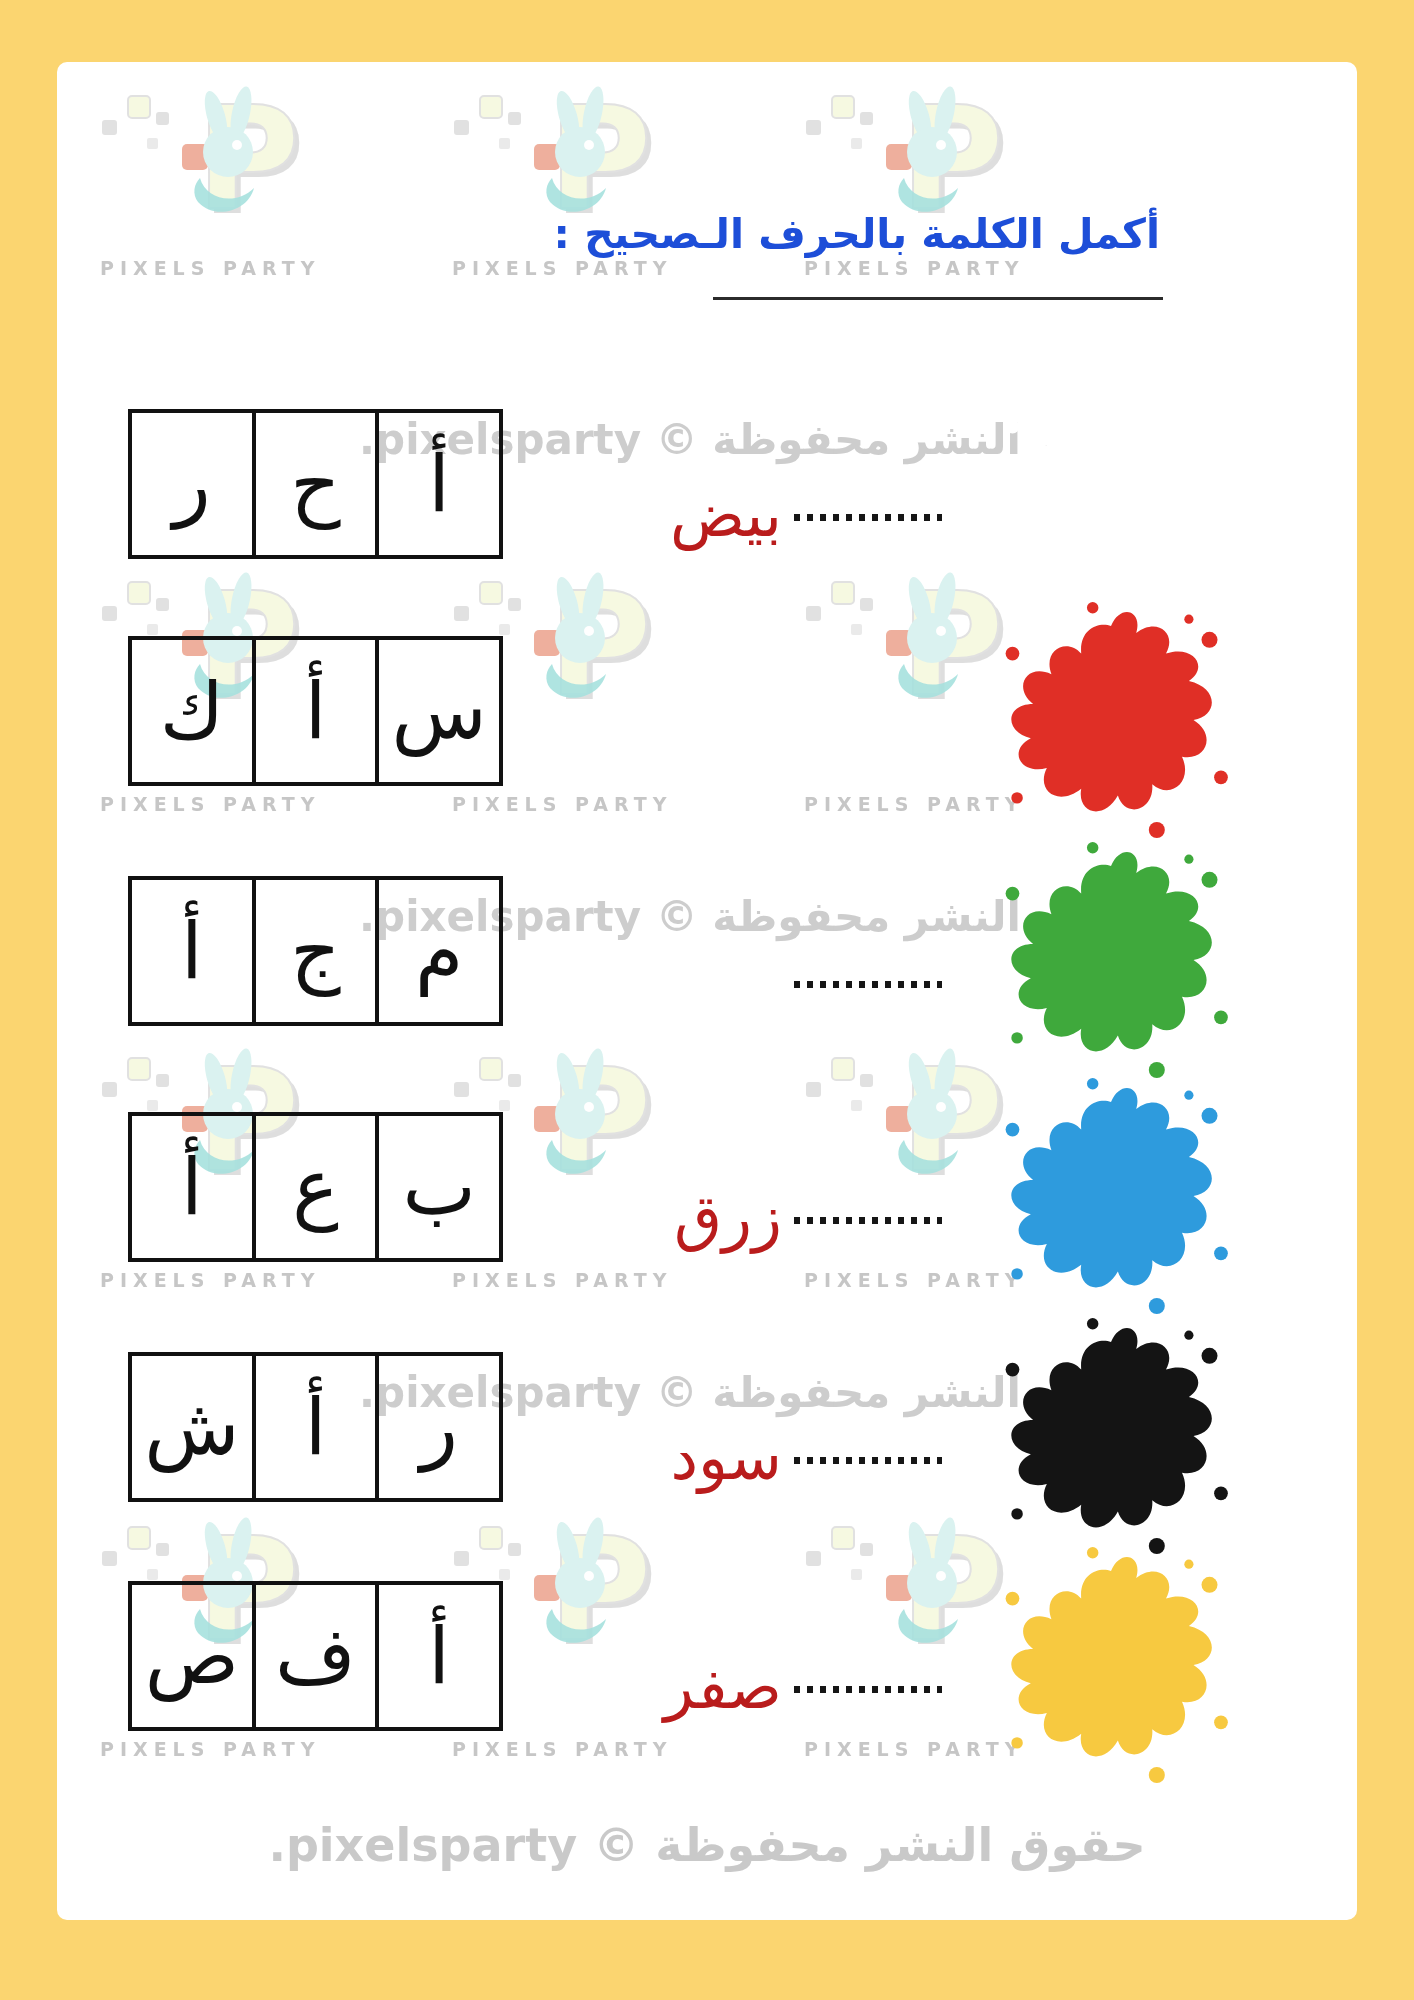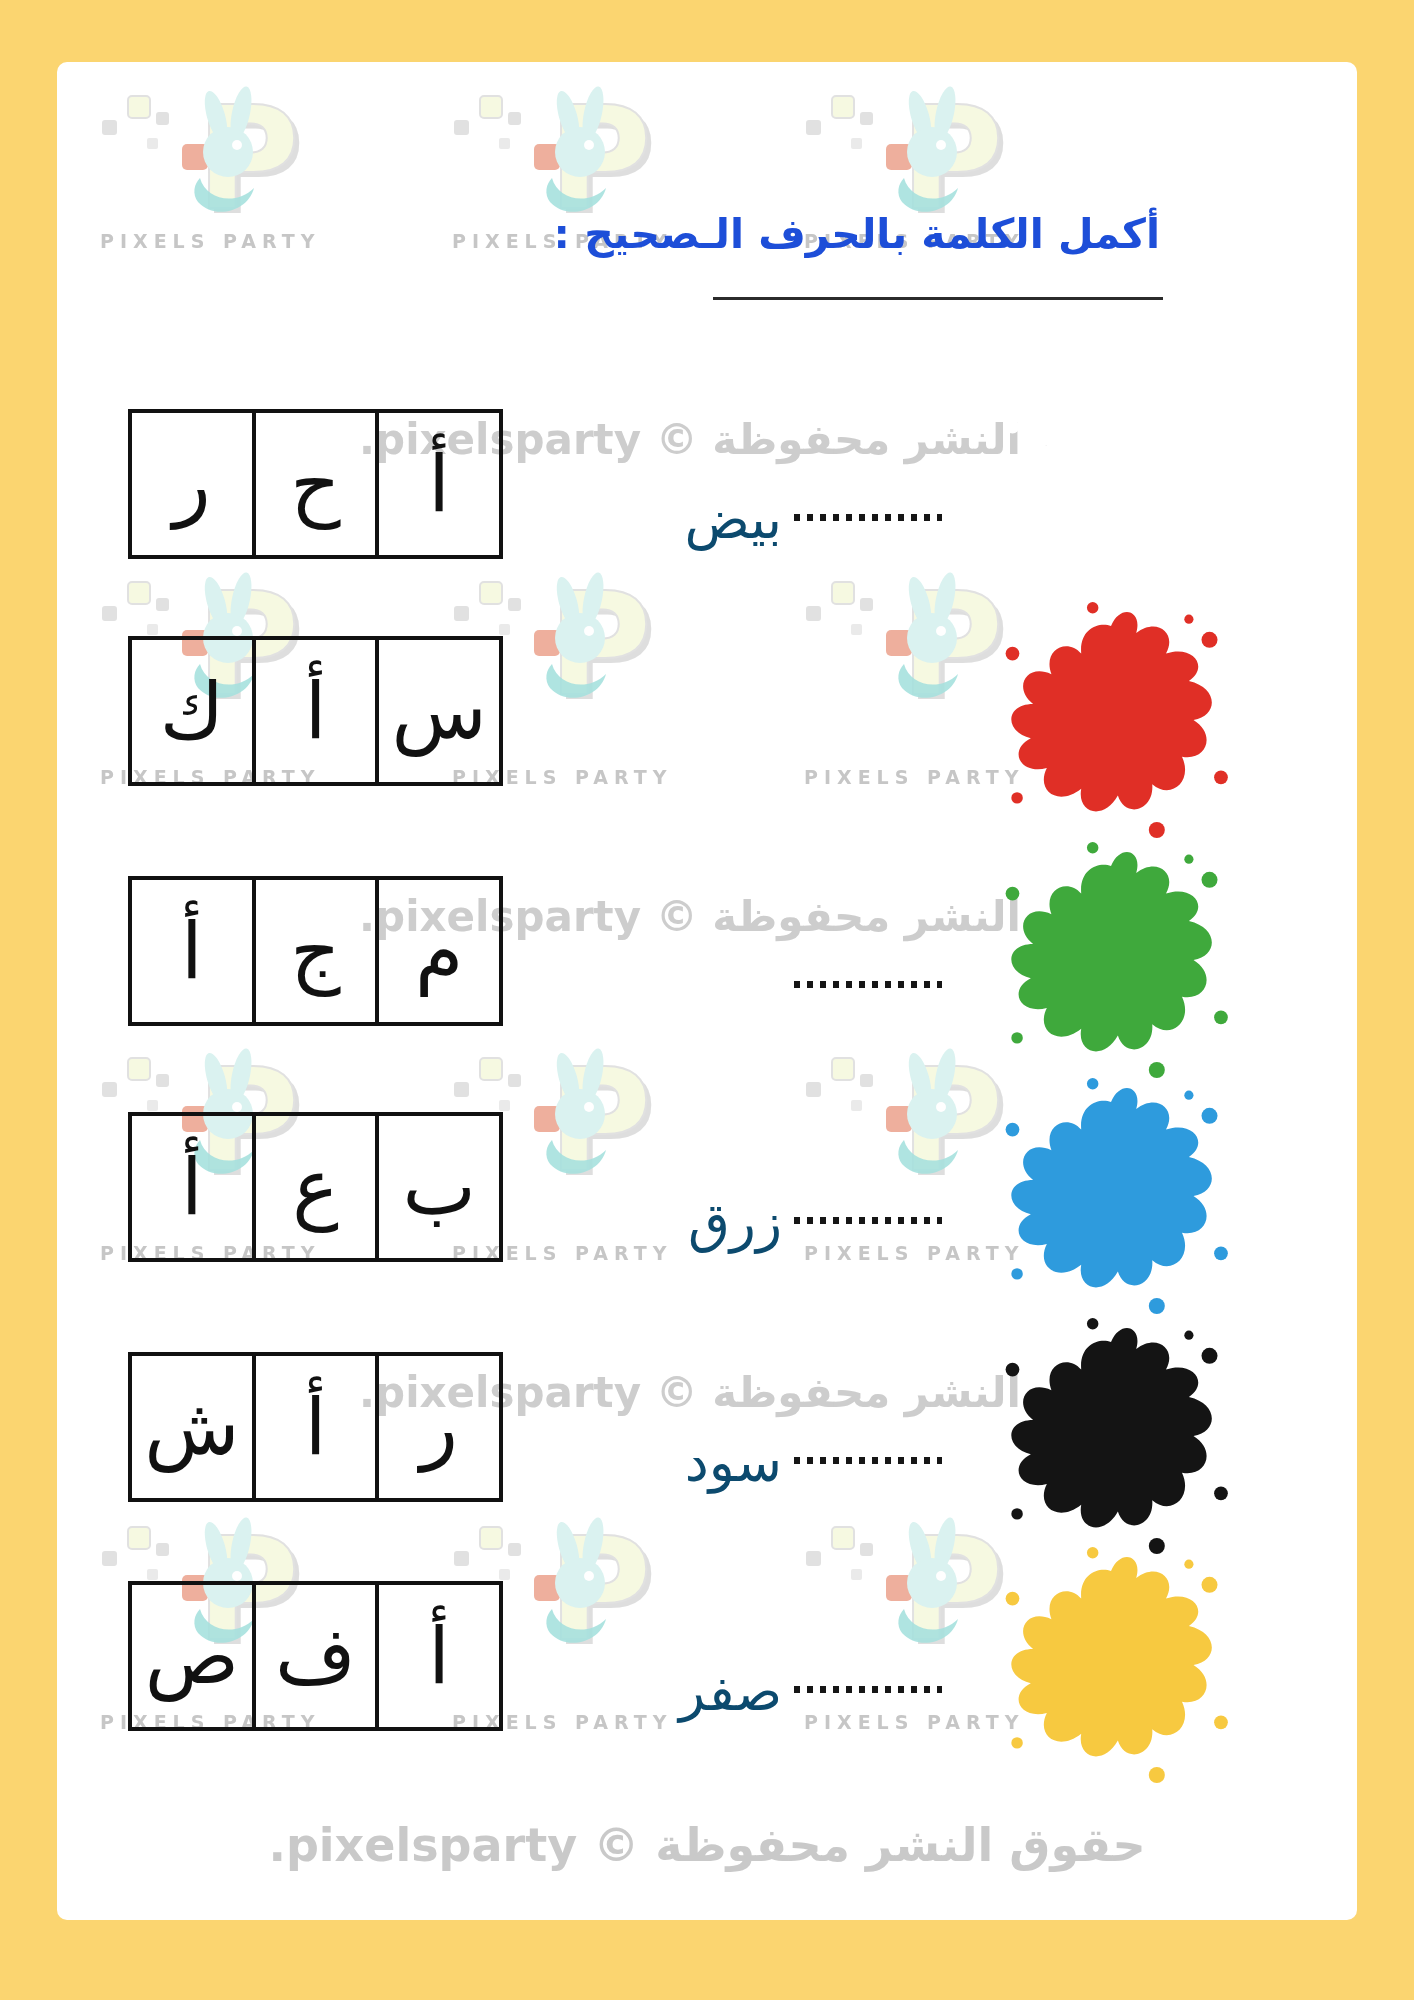--- a/index.html
+++ b/index.html
@@ -4,21 +4,21 @@
 <style>
   html,body { margin:0; padding:0; }
   .canvas { position:relative; width:1414px; height:2000px; background:#FBD570;
             font-family:"DejaVu Sans",sans-serif; overflow:hidden; }
   .page { position:absolute; left:57px; top:62px; width:1300px; height:1858px;
           background:#ffffff; border-radius:10px; }
 
   
   .wm-logo  { position:absolute; width:215px; height:150px; opacity:.55; z-index:1; }
   .wm-brand { position:absolute; width:215px; text-align:center; color:#C6C6C6;
-              font-weight:bold; font-size:19px; letter-spacing:6px; white-space:nowrap; z-index:1; }
+              font-weight:bold; font-size:19px; letter-spacing:6px; white-space:nowrap; z-index:1;margin-top:27px; }
   .wm-copy  { position:absolute; right:254px; color:#CDCDCD; font-weight:bold;
               font-size:42px; white-space:nowrap; direction:rtl; z-index:1; }
   .footer   { position:absolute; left:57px; top:1818px; width:1300px; text-align:center;
               color:#C9C9C9; font-weight:bold; font-size:46px; direction:rtl; z-index:1; }
 
   
   .title { position:absolute; top:210px; right:254px; font-size:41px; font-weight:bold;
            color:#1d4ed8; direction:rtl; white-space:nowrap; z-index:2; }
   .title-underline { position:absolute; left:713px; top:297px; width:450px; height:3px;
            background:#2b2b2b; z-index:2; }
@@ -28,21 +28,21 @@
   .lbox  { flex:1; border:4.5px solid #111; background:transparent;
            display:flex; align-items:center; justify-content:center; }
   .lbox + .lbox { border-left:none; }
   .lbox span { font-size:78px; line-height:1; color:#111; }
 
   
   .fillword { position:absolute; left:610px; width:332px; height:96px; display:flex;
               align-items:flex-end; gap:12px; direction:rtl; z-index:2; }
   .dots { width:148px; height:7px; margin-bottom:24px;
           background:repeating-linear-gradient(90deg,#161616 0 6px,transparent 6px 13px); }
-  .word { font-size:54px; line-height:.95; color:#0c4a6e; }
+  .word { font-size:62px; line-height:.95; color:#b91c1c; }
 
   
   .splat { position:absolute; left:985px; width:252px; height:252px; z-index:2; }
 </style>
 </head>
 <body>
 
 <svg width="0" height="0" style="position:absolute" aria-hidden="true">
   <defs>
     <symbol id="wmlogo" viewBox="0 0 215 150">

